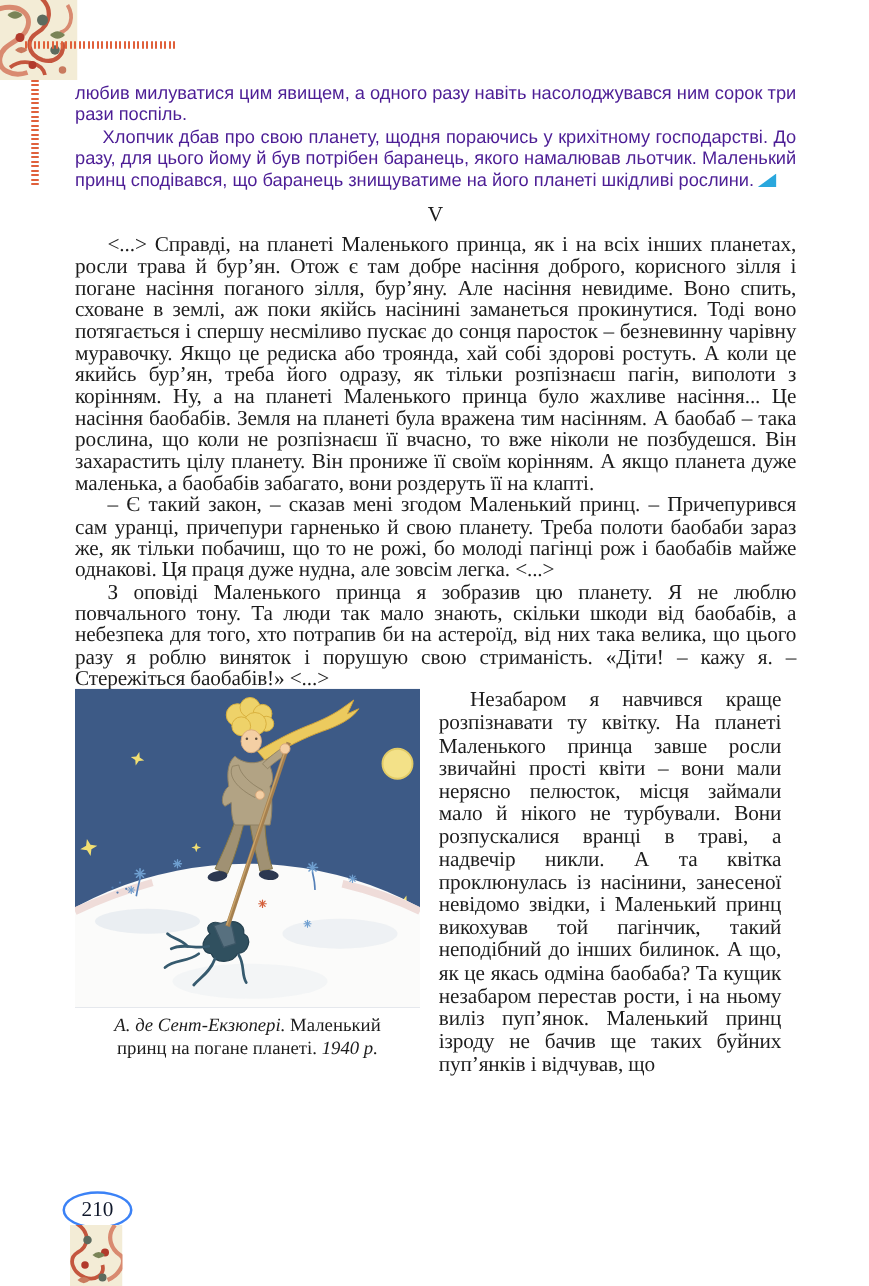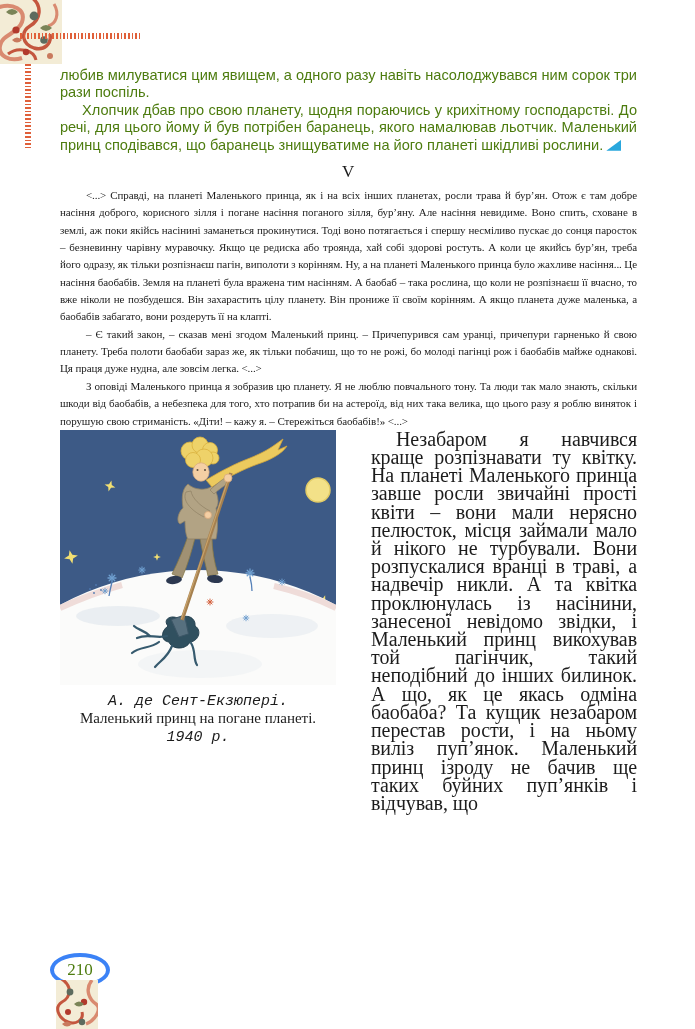--- a/index.html
+++ b/index.html
@@ -10,44 +10,44 @@
   .orn-bottom{position:absolute;left:56px;top:980px;width:42px;height:49px;}
   
   .dash-h{position:absolute;left:20px;top:33px;width:121px;height:6px;
           background:repeating-linear-gradient(90deg,#e0603a 0 1.6px,transparent 1.6px 3.6px);}
   .dash-v{position:absolute;left:25px;top:64px;width:6px;height:86px;
           background:repeating-linear-gradient(180deg,#e0603a 0 1.6px,transparent 1.6px 3.6px);}
   
   .content{position:absolute;left:60px;top:0;width:577px;}
   p{margin:0;}
   .sans{font-family:"Liberation Sans",sans-serif;font-size:14.6px;line-height:17.4px;
-        text-align:justify;color:#4d7c0f;}
+        text-align:justify;color:#4c1d95;}
   .intro{margin-top:67px;}
   .intro .indent{text-indent:22px;}
   .tri{display:inline-block;width:15px;height:11px;margin-left:3px;vertical-align:-1px;
        background:#29a7dd;-webkit-clip-path:polygon(100% 0,100% 100%,0 100%);
        clip-path:polygon(100% 0,100% 100%,0 100%);}
   h2.roman{font-size:17px;font-weight:normal;text-align:center;margin:8px 0 5px;
            line-height:20px;letter-spacing:.5px;}
   h2.viii{margin:18px 0 6px;}
-  .serifbody{font-size:11px;line-height:17.35px;text-align:justify;letter-spacing:-0.1px;}
+  .serifbody{font-size:17px;line-height:17.35px;text-align:justify;letter-spacing:-0.1px;}
   .serifbody .para{text-indent:26px;}
   
   .cols{display:flex;align-items:flex-start;}
   figure{margin:0;width:276px;flex:0 0 276px;}
   figure svg{display:block;}
   figcaption{font-size:15px;line-height:17.5px;text-align:center;margin:7px auto 0;width:256px;}
-  .cap-i{font-style:italic;font-family:Liberation Mono, monospace;}
-  .rcol{margin-left:35px;width:274px;font-size:20px;line-height:18.2px;
+  .cap-i{font-style:italic;}
+  .rcol{margin-left:15px;width:274px;font-size:17px;line-height:18.2px;
         text-align:justify;letter-spacing:-0.1px;}
   .rcol .para{text-indent:25px;}
   
-  .pagenum{position:absolute;left:50px;top:953px;width:52px;height:26px;border:4px solid #3b82f6;
+  .pagenum{position:absolute;left:50px;top:953px;width:52px;height:26px;border:2px solid #3b82f6;
            border-radius:50%;background:#fff;display:flex;align-items:center;justify-content:center;
-           font-size:17px;color:#4d7c0f;}
+           font-size:17px;color:#0f172a;}
 </style>
 </head>
 <body>
 
 <div class="page">
 
   <svg class="orn-top" viewBox="0 0 62 64" aria-hidden="true">
     <rect width="62" height="64" fill="#f3ecd6"></rect>
     <path d="M-4,8 C14,2 26,10 22,22 C18,34 2,34 0,46 C-2,56 10,62 22,58" fill="none" stroke="#d98a70" stroke-width="4"></path>
     <path d="M30,-4 C44,6 40,20 30,26 C20,32 22,44 34,48 C44,51 52,44 50,34" fill="none" stroke="#c4563e" stroke-width="3.4"></path>
@@ -62,21 +62,21 @@
     <path d="M40,28 q6,-6 12,0 q-6,6 -12,0 Z" fill="#7a8457"></path>
     <path d="M12,40 q5,-5 10,0 q-5,5 -10,0 Z" fill="#c97a5e"></path>
   </svg>
   <div class="dash-h"></div>
   <div class="dash-v"></div>
 
   <div class="content">
 
     <div class="intro">
       <p class="sans">любив милуватися цим явищем, а одного разу навіть насолоджувався ним сорок три рази поспіль.</p>
-      <p class="sans indent"><span>Хлопчик дбав про свою планету, щодня пораючись у крихітному господарстві. До речі, для цього йому й був потрібен баранець, якого намалював льотчик. Маленький принц сподівався, що баранець знищуватиме на його планеті шкідливі рослини.</span><span class="tri"></span></p>
+      <p class="sans indent"><span>Хлопчик дбав про свою планету, щодня пораючись у крихітному господарстві. До разу, для цього йому й був потрібен баранець, якого намалював льотчик. Маленький принц сподівався, що баранець знищуватиме на його планеті шкідливі рослини.</span><span class="tri"></span></p>
     </div>
 
     <h2 class="roman">V</h2>
     <div class="serifbody">
       <p class="para">&lt;...&gt; Справді, на планеті Маленького принца, як і на всіх інших планетах, росли трава й бур’ян. Отож є там добре насіння доброго, корисного зілля і погане насіння поганого зілля, бур’яну. Але насіння невидиме. Воно спить, сховане в землі, аж поки якійсь насінині заманеться прокинутися. Тоді воно потягається і спершу несміливо пускає до сонця паросток – безневинну чарівну муравочку. Якщо це редиска або троянда, хай собі здорові ростуть. А коли це якийсь бур’ян, треба його одразу, як тільки розпізнаєш пагін, виполоти з корінням. Ну, а на планеті Маленького принца було жахливе насіння... Це насіння баобабів. Земля на планеті була вражена тим насінням. А баобаб – така рослина, що коли не розпізнаєш її вчасно, то вже ніколи не позбудешся. Він захарастить цілу планету. Він прониже її своїм корінням. А якщо планета дуже маленька, а баобабів забагато, вони роздеруть її на клапті.</p>
       <p class="para">– Є такий закон, – сказав мені згодом Маленький принц. – Причепурився сам уранці, причепури гарненько й свою планету. Треба полоти баобаби зараз же, як тільки побачиш, що то не рожі, бо молоді пагінці рож і баобабів майже однакові. Ця праця дуже нудна, але зовсім легка. &lt;...&gt;</p>
       <p class="para">З оповіді Маленького принца я зобразив цю планету. Я не люблю повчального тону. Та люди так мало знають, скільки шкоди від баобабів, а небезпека для того, хто потрапив би на астероїд, від них така велика, що цього разу я роблю виняток і порушую свою стриманість. «Діти! – кажу я. – Стережіться баобабів!» &lt;...&gt;</p>
     </div>
 
 

